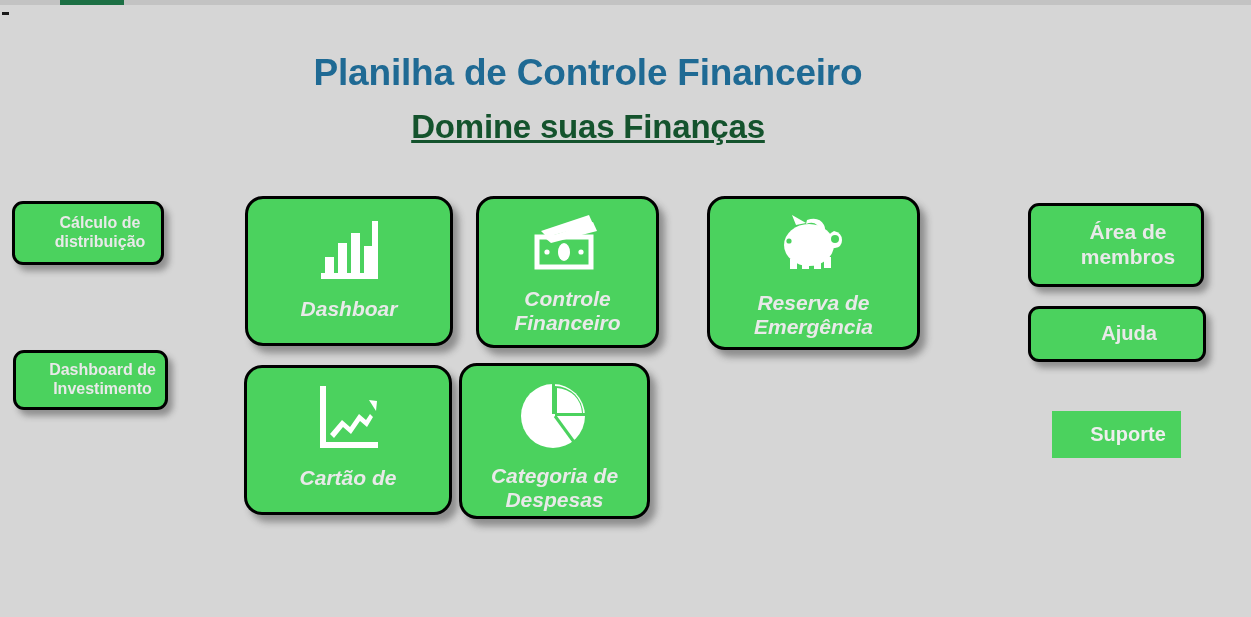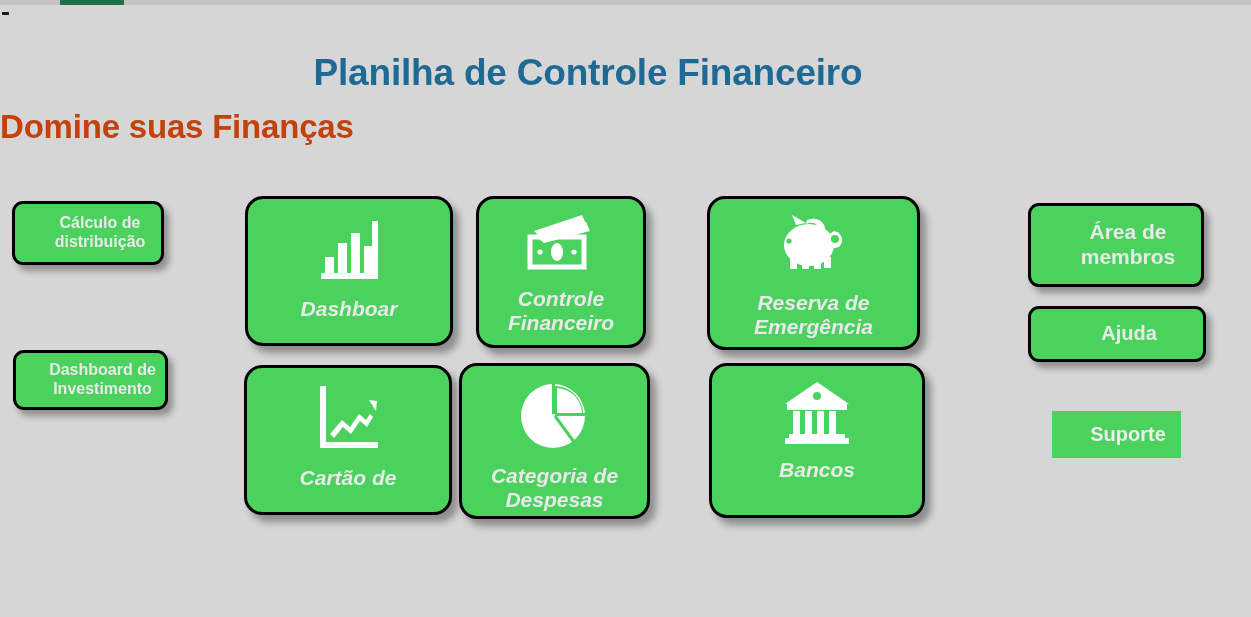--- a/index.html
+++ b/index.html
@@ -48,26 +48,27 @@
     color: #1f6a94;
     font-size: 37px;
     font-weight: bold;
     letter-spacing: -0.2px;
     white-space: nowrap;
   }
   #title-sub {
     position: absolute;
     left: 0; top: 108px;
     width: 1176px;
-    text-align: left;
-    color: #c2410c;
+    text-align: center;
+    color: #14532d;
     font-size: 33px;
     font-weight: bold;
     letter-spacing: -0.2px;
     white-space: nowrap;
+    text-decoration: underline;
   }
 
   
   .gbtn {
     position: absolute;
     background: #4bd25e;
     border: 3px solid #000000;
     border-radius: 11px;
     box-shadow: 5px 6px 6px rgba(40,40,40,0.40);
     color: #e9e9e9;
@@ -135,21 +136,21 @@
   #sb-1 { left: 12px;  top: 275px; width: 155px; height: 62px; }
   #sb-2 { left: 13px;  top: 350px; width: 155px; height: 60px; }
 
   
   #rb-0 { left: 1028px; top: 203px; width: 176px; height: 84px; font-size: 21px; }
   #rb-1 { left: 1028px; top: 306px; width: 178px; height: 56px; font-size: 20px; }
   #rb-2 { left: 1052px; top: 411px; width: 129px; height: 47px; }
 
   
   #card-0 { left: 245px; top: 196px; width: 208px; height: 150px; }
-  #card-1 { left: 476px; top: 196px; width: 170px; height: 152px; }
+  #card-1 { left: 476px; top: 196px; width: 183px; height: 152px; }
   #card-2 { left: 707px; top: 196px; width: 213px; height: 154px; }
   #card-3 { left: 244px; top: 365px; width: 208px; height: 150px; }
   #card-4 { left: 459px; top: 363px; width: 191px; height: 156px; }
   #card-5 { left: 709px; top: 363px; width: 216px; height: 155px; }
 </style>
 </head>
 <body>
 
 <div id="screen">
 
@@ -255,32 +256,14 @@
           <path d="M37 37 L64 37 A28 28 0 0 1 52 60 Z" fill="#ffffff"></path>
           <rect x="33" y="4" width="3" height="30" fill="#4bd25e"></rect>
           <rect x="36" y="33" width="30" height="3" fill="#4bd25e"></rect>
           <path d="M36 36 L55 62" stroke="#4bd25e" stroke-width="3" fill="none"></path>
         </g>
       </svg>
     </span>
     <span class="lbl">Categoria de Despesas</span>
   </div>
 
-  <div class="card" id="card-5">
-    <span class="ico">
-      <svg width="72" height="66" viewBox="0 0 72 66">
-        <g fill="#ffffff">
-          <path d="M36 2 L68 24 L4 24 Z"></path>
-          <circle cx="36" cy="16" r="4" fill="#4bd25e"></circle>
-          <rect x="6" y="24" width="60" height="6"></rect>
-          <rect x="12" y="31" width="7" height="24"></rect>
-          <rect x="24" y="31" width="7" height="24"></rect>
-          <rect x="36" y="31" width="7" height="24"></rect>
-          <rect x="48" y="31" width="7" height="24"></rect>
-          <rect x="8" y="54" width="56" height="5"></rect>
-          <rect x="4" y="58" width="64" height="6"></rect>
-        </g>
-      </svg>
-    </span>
-    <span class="lbl">Bancos</span>
-  </div>
 
 </div>
 
 </body></html>

